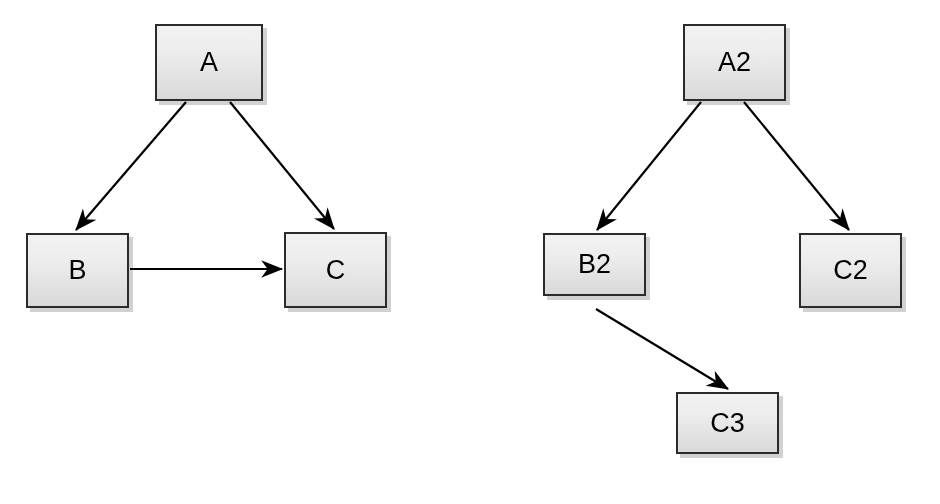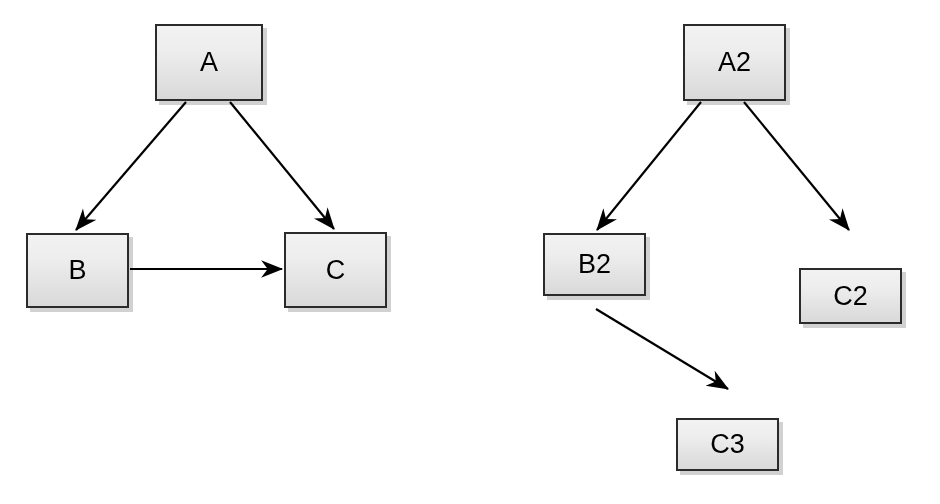--- a/index.html
+++ b/index.html
@@ -78,21 +78,21 @@
       </div>
       <div class="node" style="left: 284px; top: 232px; width: 103px; height: 76px;">
         <span class="node-label">C</span>
       </div>
       <div class="node" style="left: 683px; top: 24px; width: 103px; height: 77px;">
         <span class="node-label">A2</span>
       </div>
       <div class="node" style="left: 543px; top: 233px; width: 103px; height: 63px;">
         <span class="node-label">B2</span>
       </div>
-      <div class="node" style="left: 799px; top: 233px; width: 103px; height: 56px; margin-top: 35px;">
+      <div class="node" style="left: 799px; top: 233px; width: 103px; height: 75px;">
         <span class="node-label">C2</span>
       </div>
-      <div class="node" style="left: 676px; top: 392px; width: 103px; height: 53px; margin-top: 26px;">
+      <div class="node" style="left: 676px; top: 392px; width: 103px; height: 62px;">
         <span class="node-label">C3</span>
       </div>
     </div>
 
 </div>
 
 </body></html>

